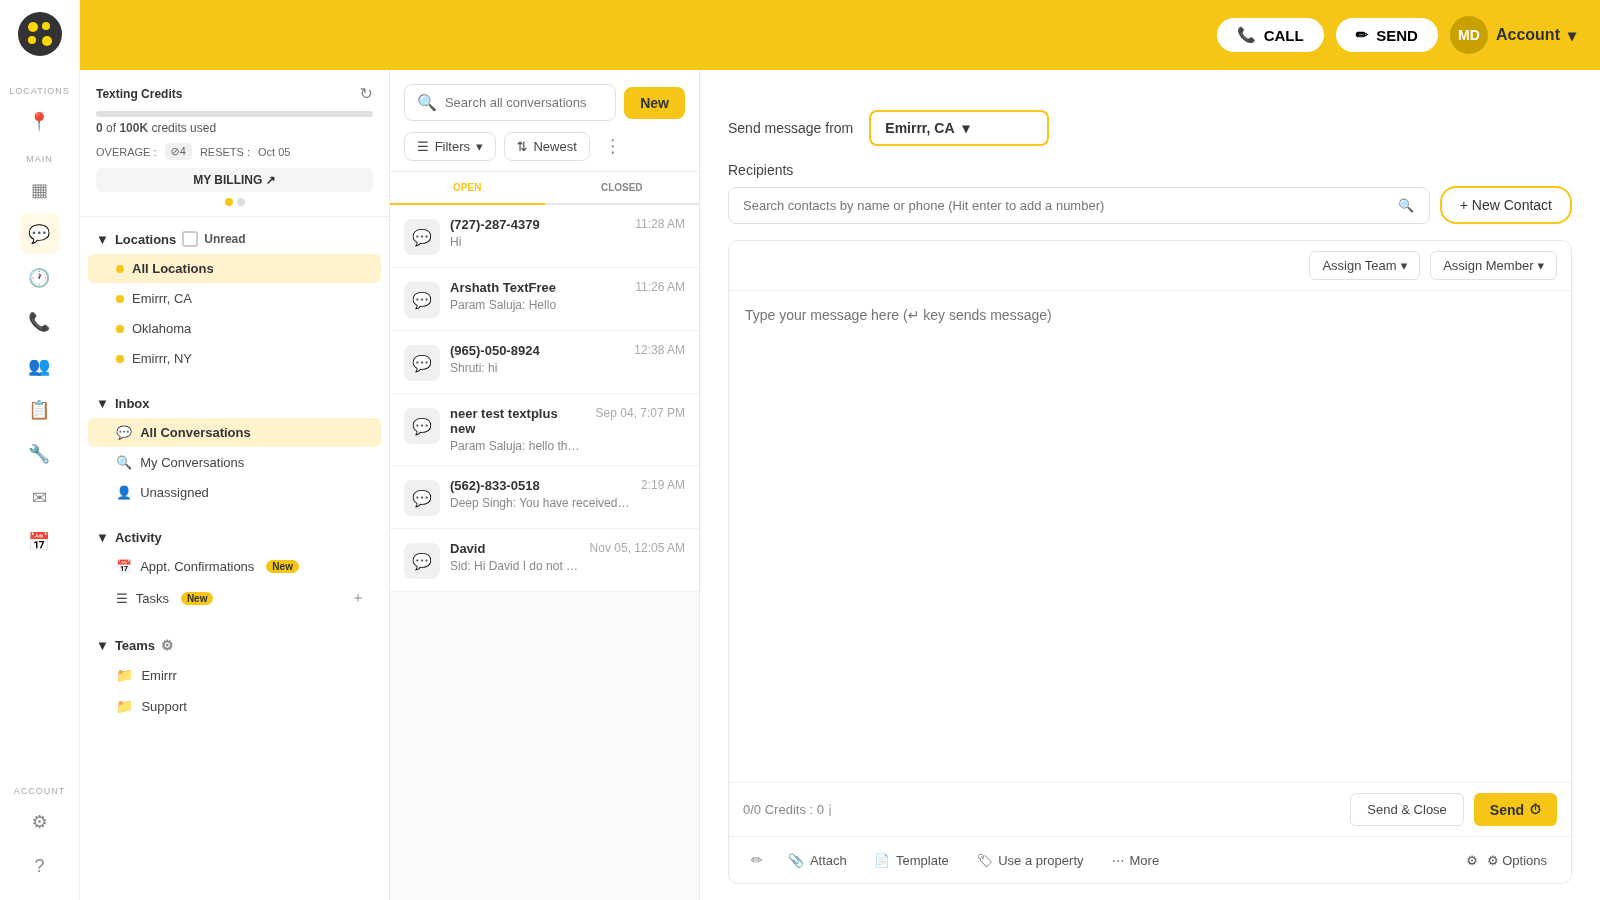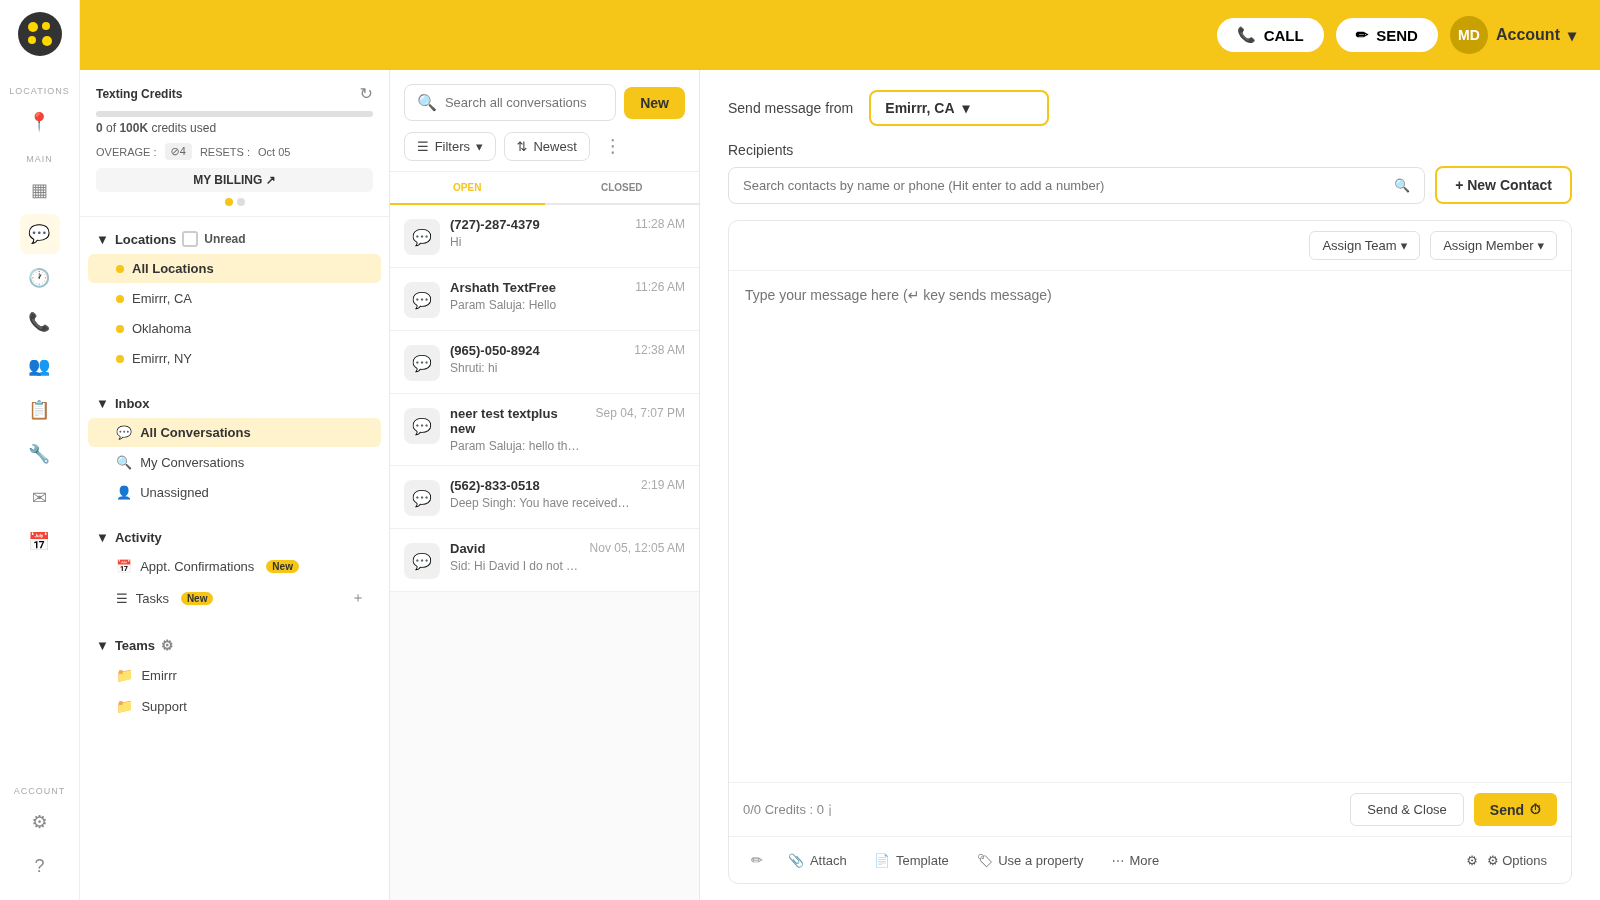--- a/index.html
+++ b/index.html
@@ -240,21 +240,21 @@
     .conv-preview { font-size: 12px; color: #888; white-space: nowrap; overflow: hidden; text-overflow: ellipsis; }
     .conv-time { font-size: 12px; color: #aaa; white-space: nowrap; }
     .conv-item-right { display: flex; flex-direction: column; align-items: flex-end; gap: 4px; }
 
     
     .compose-panel {
       flex: 1;
       background: #fff;
       display: flex;
       flex-direction: column;
-      padding: 20px 28px 16px;
+      padding: 40px 28px 16px;
     }
     .compose-from-row {
       display: flex; align-items: center; gap: 16px; margin-bottom: 16px;
     }
     .compose-from-label { font-size: 14px; color: #444; font-weight: 500; }
     .from-select {
       border: 2px solid #F5C518; border-radius: 8px;
       padding: 8px 14px; font-size: 14px; color: #333; font-weight: 600;
       background: #fff; cursor: pointer; display: flex; align-items: center; gap: 8px;
       min-width: 180px;
@@ -267,22 +267,22 @@
     .recipients-input {
       flex: 1; border: 1px solid #e0e0e0; border-radius: 8px;
       padding: 10px 14px; font-size: 13px; color: #888;
       display: flex; align-items: center; justify-content: space-between;
       background: #fff;
     }
     .recipients-input input {
       border: none; outline: none; font-size: 13px; color: #888; width: 100%;
     }
     .new-contact-btn {
-      background: #fff; border: 2px solid #F5C518; border-radius: 8px;
-      padding: 9px 18px; font-size: 14px; font-weight: 700; cursor: pointer; color: #333;
+      background: #fff; border: 2px solid #F5C518; border-radius: 16px;
+      padding: 9px 18px; font-size: 14px; font-weight: 400; cursor: pointer; color: #333;
       display: flex; align-items: center; gap: 6px; white-space: nowrap;
     }
     .compose-area-wrap {
       flex: 1; border: 1px solid #e8e8e8; border-radius: 10px;
       display: flex; flex-direction: column; overflow: hidden;
     }
     .compose-toolbar-top {
       padding: 10px 14px;
       display: flex; justify-content: flex-end; gap: 10px;
       border-bottom: 1px solid #f0f0f0;

